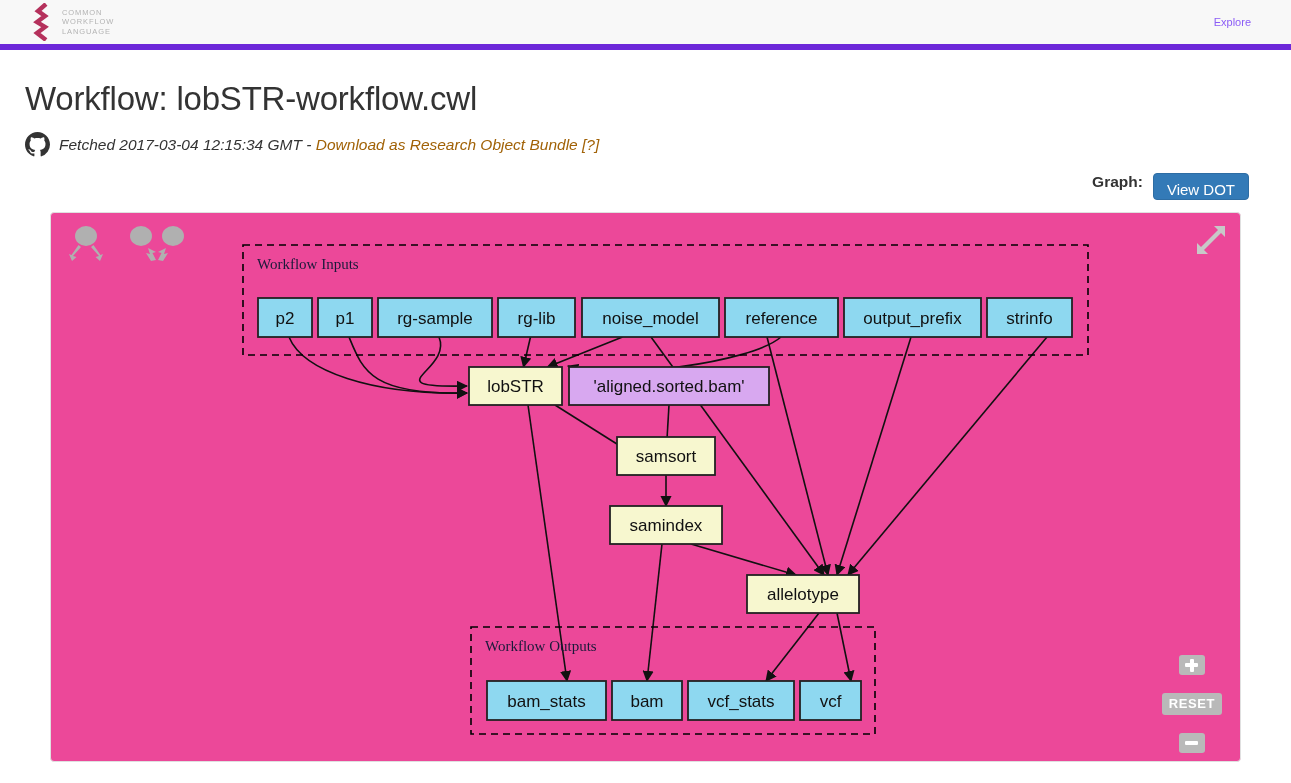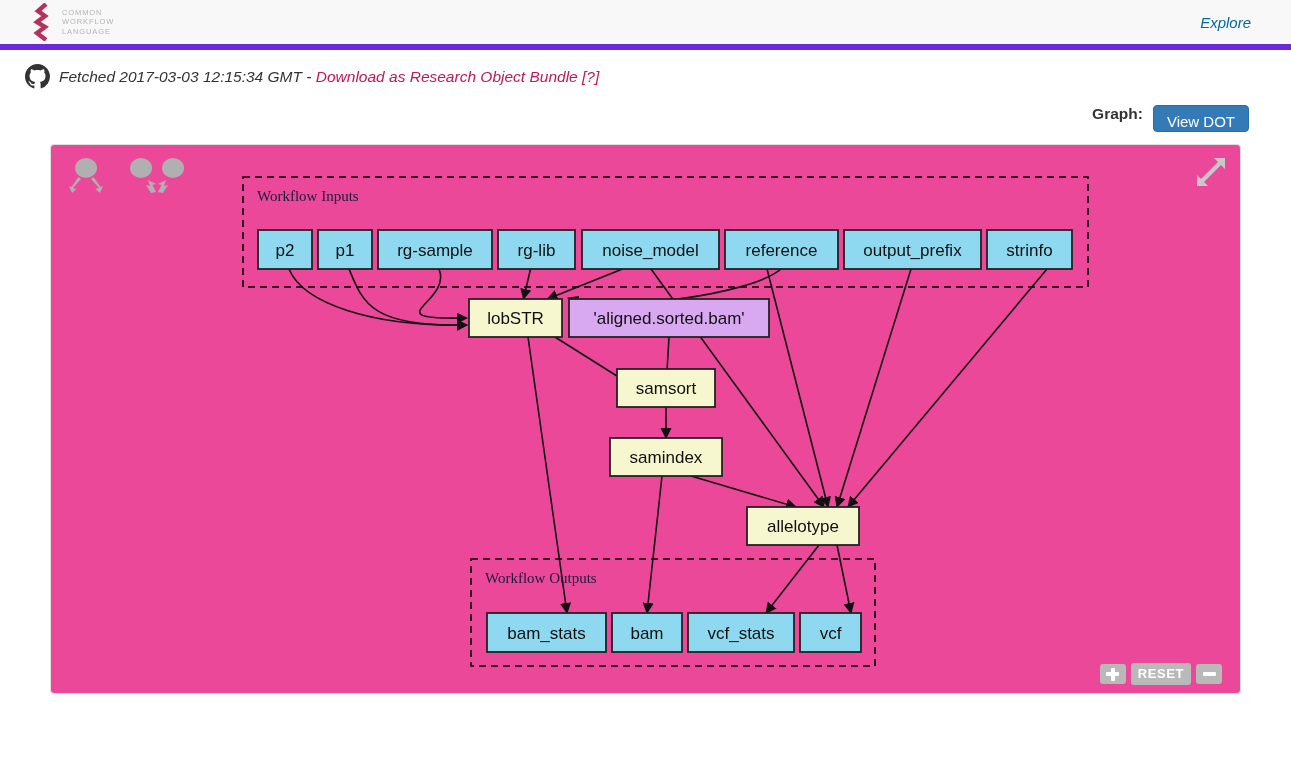--- a/index.html
+++ b/index.html
@@ -35,25 +35,24 @@
     color: #b3b3b3;
     font-family: "Liberation Sans", sans-serif;
     white-space: pre-line;
   }
   .nav-right {
     margin-left: auto;
     margin-right: 30px;
     display: flex; align-items: center;
   }
   .nav-link {
-    color: #0369a1;
-    font-size: 15px;
+    color: #8b5cf6;
+    font-size: 11px;
     text-decoration: none;
     padding: 6px 10px;
-    font-style: italic;
   }
 
   
   .page {
     padding: 0 25px;
   }
   .page-title {
     margin: 30px 0 0 0;
     font-size: 33px;
     font-weight: normal;
@@ -66,21 +65,21 @@
     margin-top: 14px;
     gap: 9px;
   }
   .gh-icon { width: 25px; height: 25px; flex: none; display:block; }
   .subtitle-text {
     font-style: italic;
     font-size: 15.5px;
     color: #333333;
   }
   .subtitle-text .dl-link {
-    color: #be185d;
+    color: #a16207;
     text-decoration: none;
     font-style: italic;
   }
 
   
   .graph-toolbar {
     display: flex;
     justify-content: flex-end;
     align-items: flex-start;
     gap: 10px;
@@ -129,21 +128,21 @@
     position: absolute; left: 12px; top: 10px;
     display: flex; gap: 16px;
     cursor: pointer;
   }
   .ctrl-expand {
     position: absolute; right: 12px; top: 10px;
     cursor: pointer;
   }
   .zoom-ctrls {
     position: absolute; right: 18px; bottom: 8px;
-    display: flex; flex-direction: row; align-items: center; gap: 5px;
+    display: flex; flex-direction: column; align-items: center; gap: 18px;
   }
   .zoom-btn {
     width: 26px; height: 20px;
     background: #b9b9b9;
     border-radius: 3px;
     display: flex; align-items: center; justify-content: center;
     cursor: pointer;
   }
   .zoom-btn .bar-h { width: 13px; height: 4px; background: #ffffff; border-radius: 1px; position: absolute; }
   .zoom-btn .bar-v { width: 4px; height: 13px; background: #ffffff; border-radius: 1px; position: absolute; }
@@ -176,27 +175,28 @@
 WORKFLOW
 LANGUAGE</span>
   </a>
   <div class="nav-right">
     <a class="nav-link" href="#">Explore</a>
   </div>
 </div>
 
 <div class="page">
 
+  <h1 class="page-title">Workflow: lobSTR-workflow.cwl</h1>
 
   <div class="subtitle-row">
     <svg class="gh-icon" viewBox="0 0 16 16">
       <path fill="#333333" d="M8 0C3.58 0 0 3.58 0 8c0 3.54 2.29 6.53 5.47 7.59.4.07.55-.17.55-.38
       0-.19-.01-.82-.01-1.49-2.01.37-2.53-.49-2.69-.94-.09-.23-.48-.94-.82-1.13-.28-.15-.68-.52-.01-.53.63-.01 1.08.58 1.23.82.72 1.21 1.87.87 2.33.66.07-.52.28-.87.51-1.07-1.78-.2-3.64-.89-3.64-3.95 0-.87.31-1.59.82-2.15-.08-.2-.36-1.02.08-2.12 0 0 .67-.21 2.2.82.64-.18 1.32-.27 2-.27s1.36.09 2 .27c1.53-1.04 2.2-.82 2.2-.82.44 1.1.16 1.92.08 2.12.51.56.82 1.27.82 2.15 0 3.07-1.87 3.75-3.65 3.95.29.25.54.73.54 1.48 0 1.07-.01 1.93-.01 2.2 0 .21.15.46.55.38A8.01 8.01 0 0 0 16 8c0-4.42-3.58-8-8-8z"></path>
     </svg>
-    <span class="subtitle-text"><span>Fetched 2017-03-03 12:15:34 GMT - </span><a class="dl-link" href="#">Download as Research Object Bundle [?]</a></span>
+    <span class="subtitle-text"><span>Fetched 2017-03-04 12:15:34 GMT - </span><a class="dl-link" href="#">Download as Research Object Bundle [?]</a></span>
   </div>
 
   <div class="graph-toolbar">
     <span class="graph-label">Graph:</span>
     <button class="btn">View DOT</button>
   </div>
 
   <div class="graph-panel">
 
     <svg class="graph-svg" id="graph-svg" width="1239" height="550" viewBox="0 0 1239 550">

